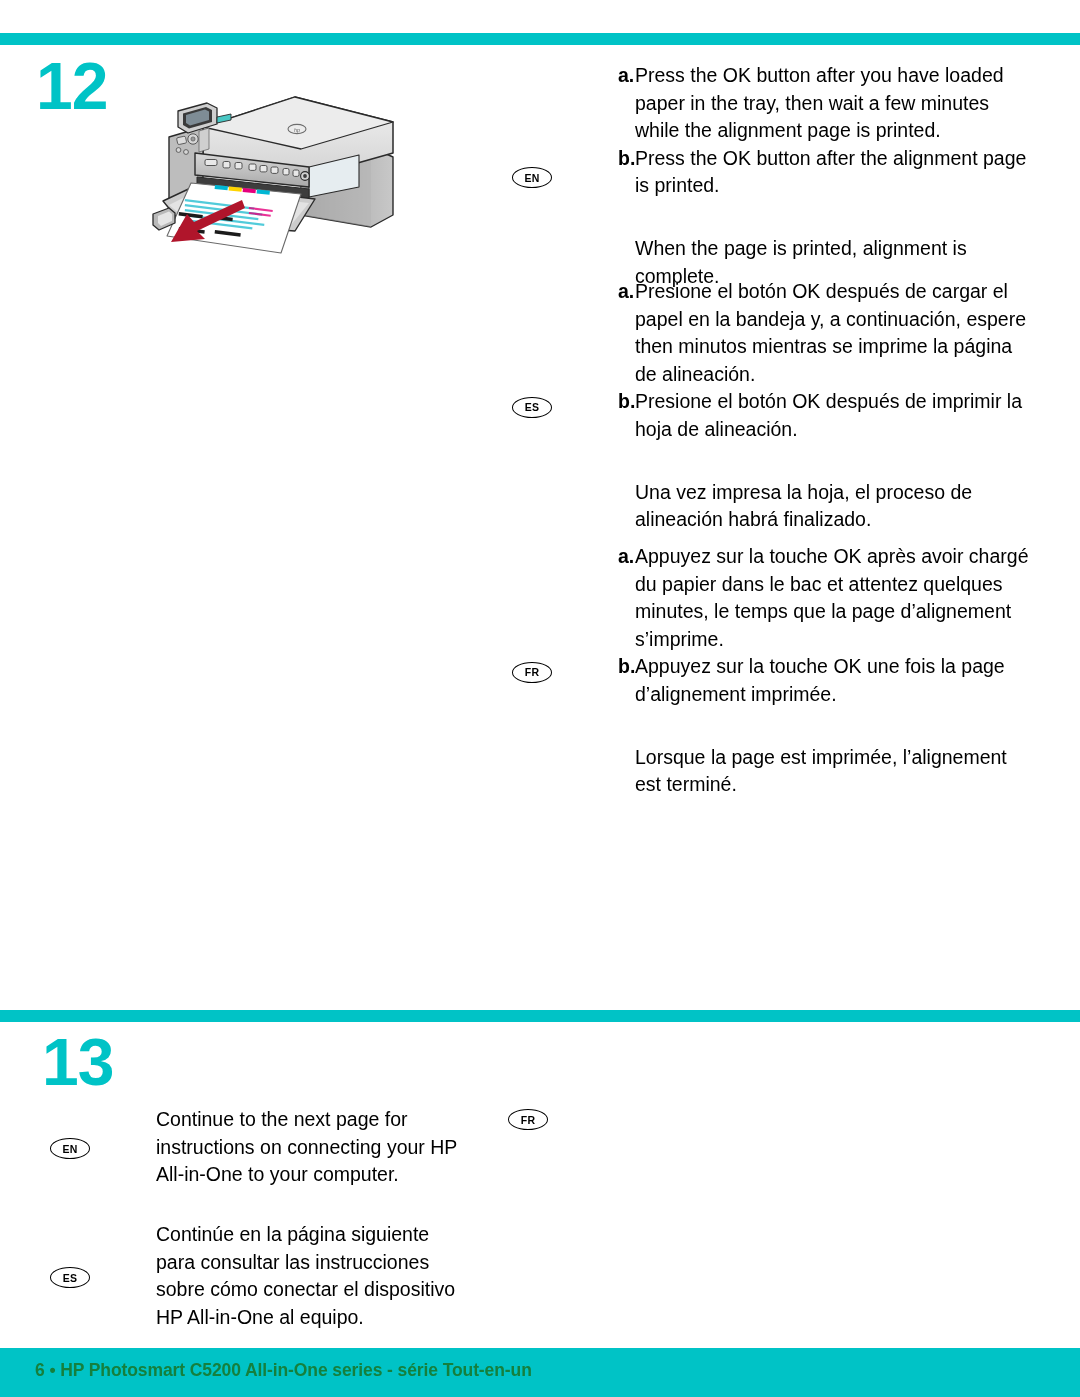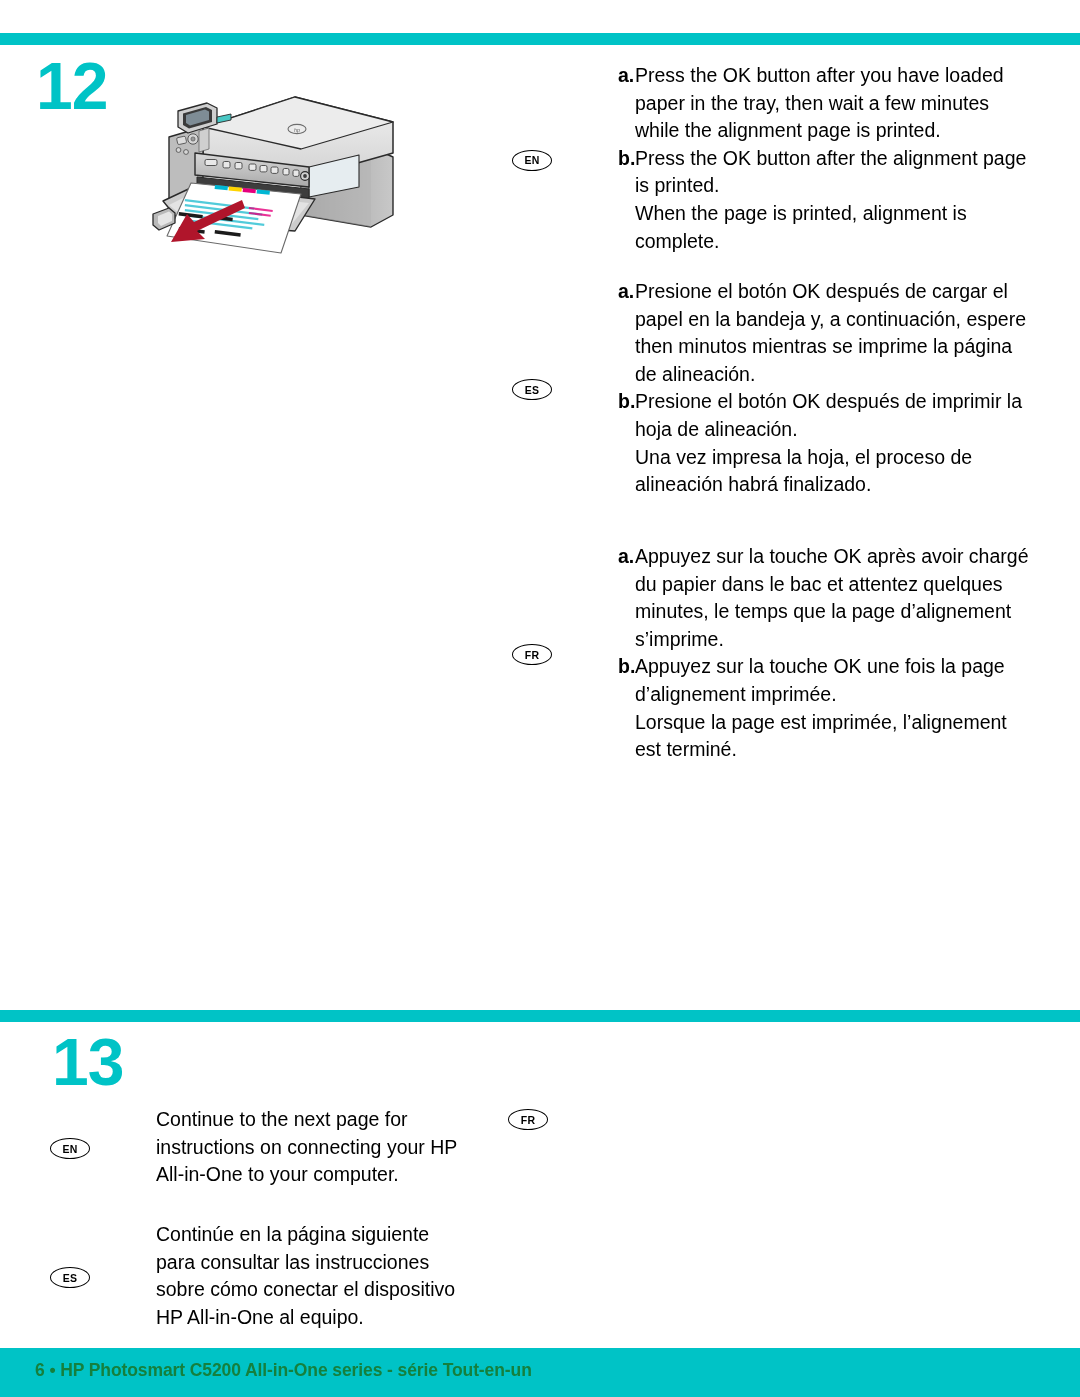--- a/index.html
+++ b/index.html
@@ -49,21 +49,21 @@
   
   .step-num {
     position: absolute;
     font-size: 66px;
     font-weight: bold;
     color: #00c3c6;
     line-height: 1;
     letter-spacing: -1px;
   }
   #step-12-num { left: 36px; top: 53px; }
-  #step-13-num { left: 52px; top: 1029px; }
+  #step-13-num { left: 42px; top: 1029px; }
 
   
   .lang-block {
     position: absolute;
     display: flex;
     align-items: center;
     gap: 48px;
   }
   .lang-badge {
     flex: 0 0 auto;
@@ -91,21 +91,21 @@
     font-size: 19.5px;
     line-height: 27.6px;
   }
   .instr-marker {
     flex: 0 0 auto;
     font-weight: bold;
     width: 17px;
   }
   .instr-text { flex: 1 1 auto; }
   .plain-line { font-size: 19.5px; line-height: 27.6px; }
-  .indented   { padding-left: 17px; }
+  .indented   { padding-left: 17px; margin-top: 35px; }
 
   
   .para {
     font-size: 19.5px;
     line-height: 27.6px;
   }
 
   
   #block-en-12 { left: 512px; top: 62px;  width: 520px; }
   #block-es-12 { left: 512px; top: 278px; width: 520px; }

